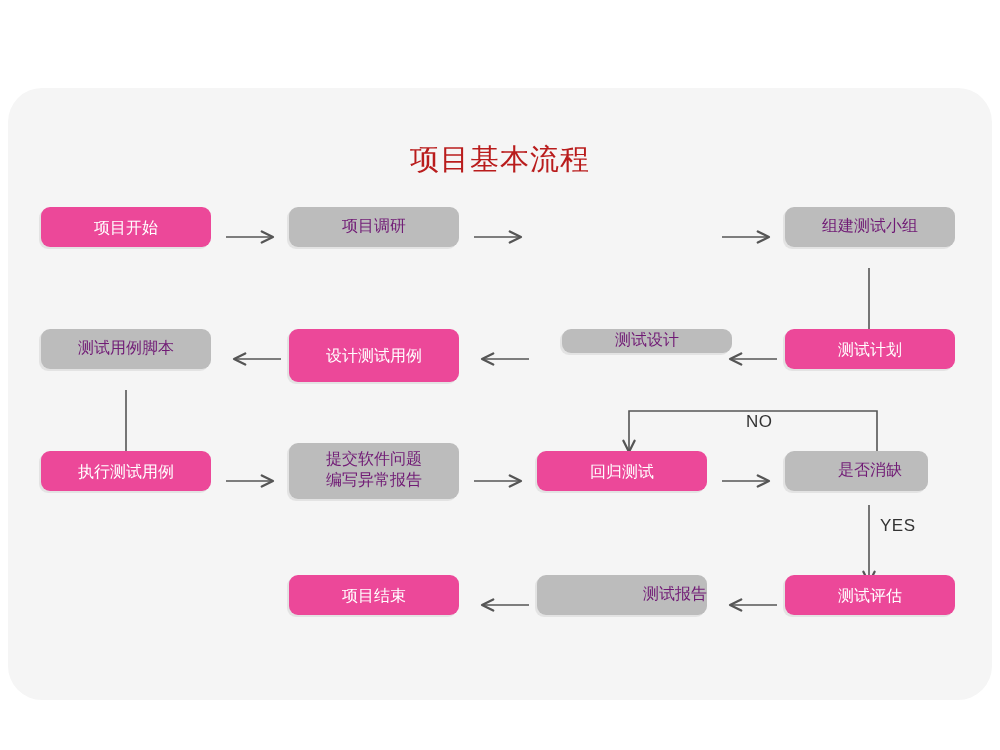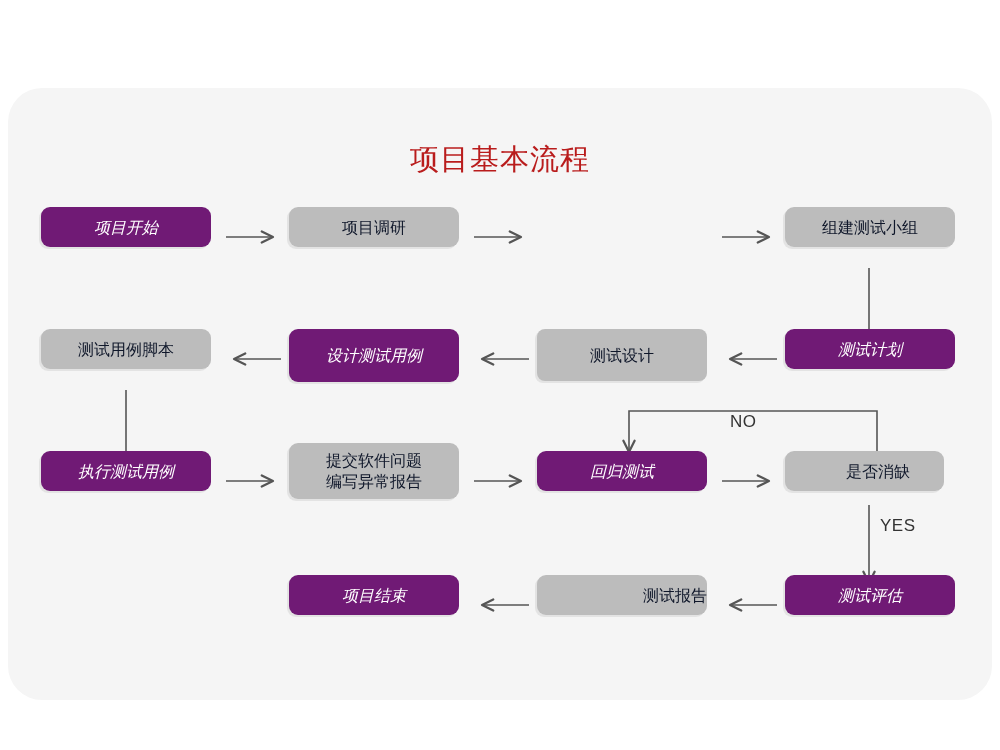--- a/index.html
+++ b/index.html
@@ -42,27 +42,27 @@
     display: flex;
     align-items: center;
     justify-content: center;
     text-align: center;
     font-size: 16px;
     line-height: 21px;
     box-sizing: border-box;
     box-shadow: -2px 2px 0 rgba(150,150,150,0.18);
   }
   .node.purple {
-    background: #701a75;
+    background: #ec4899;
     color: #ffffff;
-    font-style: italic;
   }
   .node.gray {
     background: #bcbcbc;
-    color: #0f172a;
+    color: #701a75;
+    font-family: Liberation Mono, monospace;
   }
   .node .nlabel { white-space: pre-line; }
 
   
   #connectors {
     position: absolute;
     left: 0;
     top: 0;
     width: 984px;
     height: 612px;
@@ -134,54 +134,54 @@
   </div>
 
   <div class="node gray" style="left:33px;  top:241px; width:170px; height:40px;">
     <span class="nlabel">测试用例脚本</span>
   </div>
 
   <div class="node purple" style="left:281px; top:241px; width:170px; height:53px;">
     <span class="nlabel">设计测试用例</span>
   </div>
 
-  <div class="node gray" style="left:529px; top:241px; width:170px; height:52px;border-radius:8px;">
+  <div class="node gray" style="left:554px; top:241px; width:170px; height:24px;">
     <span class="nlabel">测试设计</span>
   </div>
 
   <div class="node purple" style="left:777px; top:241px; width:170px; height:40px;">
     <span class="nlabel">测试计划</span>
   </div>
 
   <div class="node purple" style="left:33px;  top:363px; width:170px; height:40px;">
     <span class="nlabel">执行测试用例</span>
   </div>
 
   <div class="node gray" style="left:281px; top:355px; width:170px; height:56px;">
     <span class="nlabel">提交软件问题
 编写异常报告</span>
   </div>
 
   <div class="node purple" style="left:529px; top:363px; width:170px; height:40px;">
     <span class="nlabel">回归测试</span>
   </div>
 
-  <div class="node gray" style="left:777px; top:363px; width:159px; height:40px;padding-left:27px;">
+  <div class="node gray" style="left:777px; top:363px; width:143px; height:40px;padding-left:27px;">
     <span class="nlabel">是否消缺</span>
   </div>
 
   <div class="node purple" style="left:281px; top:487px; width:170px; height:40px;">
     <span class="nlabel">项目结束</span>
   </div>
 
   <div class="node gray" style="left:529px; top:487px; width:170px; height:40px;justify-content:flex-end;">
     <span class="nlabel">测试报告</span>
   </div>
 
   <div class="node purple" style="left:777px; top:487px; width:170px; height:40px;">
     <span class="nlabel">测试评估</span>
   </div>
 
-  <div class="edge-label" style="left:722px; top:324px;">NO</div>
+  <div class="edge-label" style="left:738px; top:324px;">NO</div>
 
   <div class="edge-label" style="left:872px; top:428px;">YES</div>
 
 </div>
 
 </body></html>

